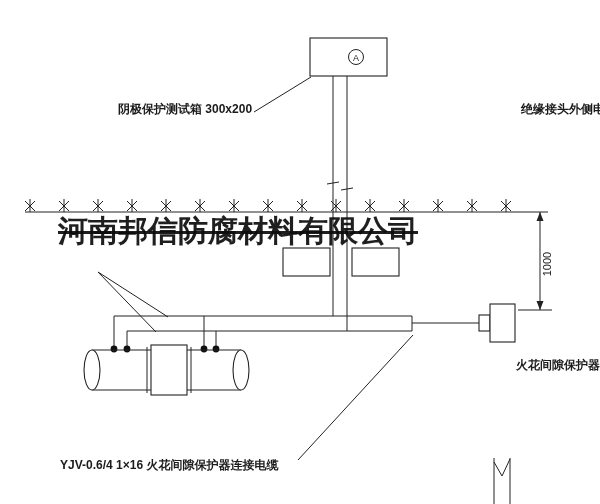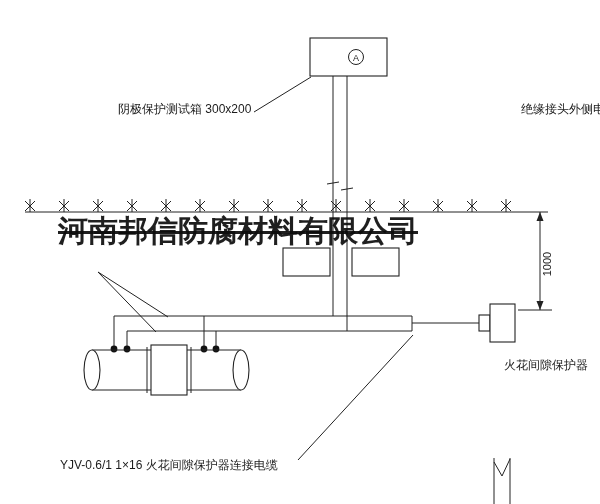--- a/index.html
+++ b/index.html
@@ -3,21 +3,21 @@
 <meta charset="utf-8">
 <style>
   html,body{margin:0;padding:0;background:#fff;}
   #canvas{
     position:relative;width:600px;height:504px;background:#ffffff;
     overflow:hidden;font-family:"Liberation Sans","DejaVu Sans",sans-serif;
   }
   #linework{position:absolute;left:0;top:0;}
   .lbl{
     position:absolute;color:#1b1b1b;font-size:12px;line-height:14px;
-    white-space:nowrap;font-weight:400;
+    white-space:nowrap;font-weight:700;
   }
   #watermark{
     position:absolute;left:58px;top:209px;white-space:nowrap;
     font-family:"Liberation Serif","DejaVu Serif",serif;
     font-size:30px;line-height:44px;font-weight:bold;
     color:rgba(12,12,12,0.92);text-decoration:line-through;
     letter-spacing:0px;
   }
   svg line, svg polyline{stroke:#222;stroke-width:1;fill:none;}
   svg rect{stroke:#222;stroke-width:1.1;fill:#fff;}
@@ -142,19 +142,19 @@
       <line x1="510" y1="458" x2="510" y2="504"></line>
       <polyline points="494,462 502,476 510,459"></polyline>
     </g>
   </svg>
 
   <div class="lbl" style="left:118px;top:102px;">阴极保护测试箱 300x200</div>
 
   <div class="lbl" style="left:521px;top:102px;">绝缘接头外侧电缆</div>
 
 
-  <div class="lbl" style="left:504px;top:358px;">火花间隙保护器</div>
+  <div class="lbl" style="left:516px;top:358px;">火花间隙保护器</div>
 
-  <div class="lbl" style="left:60px;top:458px;">YJV-0.6/1 1×16  火花间隙保护器连接电缆</div>
+  <div class="lbl" style="left:60px;top:458px;">YJV-0.6/4 1×16  火花间隙保护器连接电缆</div>
 
   <div id="watermark">河南邦信防腐材料有限公司</div>
 
 </div>
 
 </body></html>

